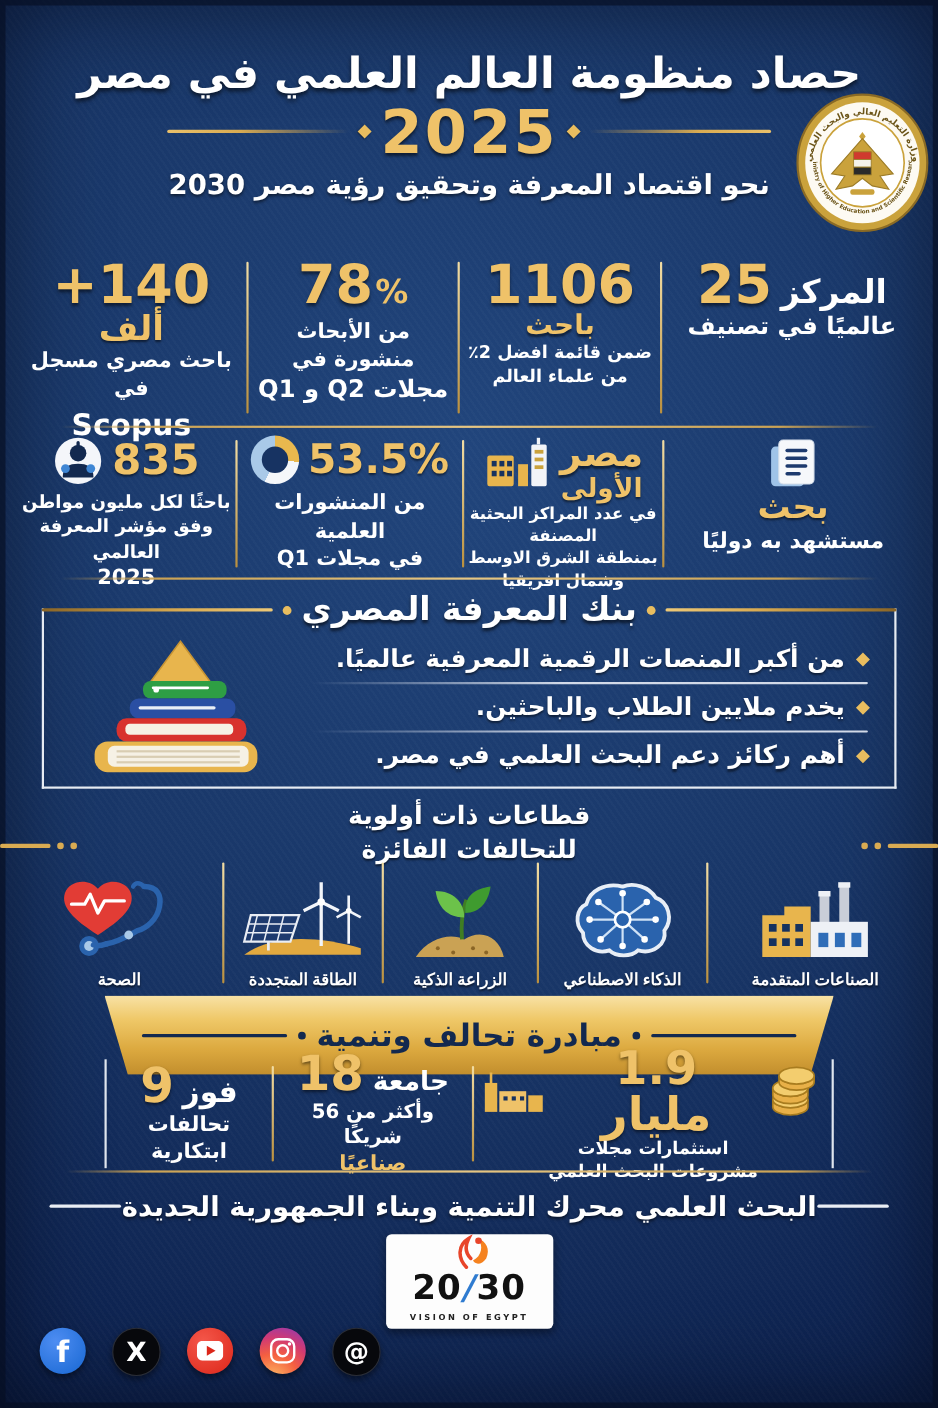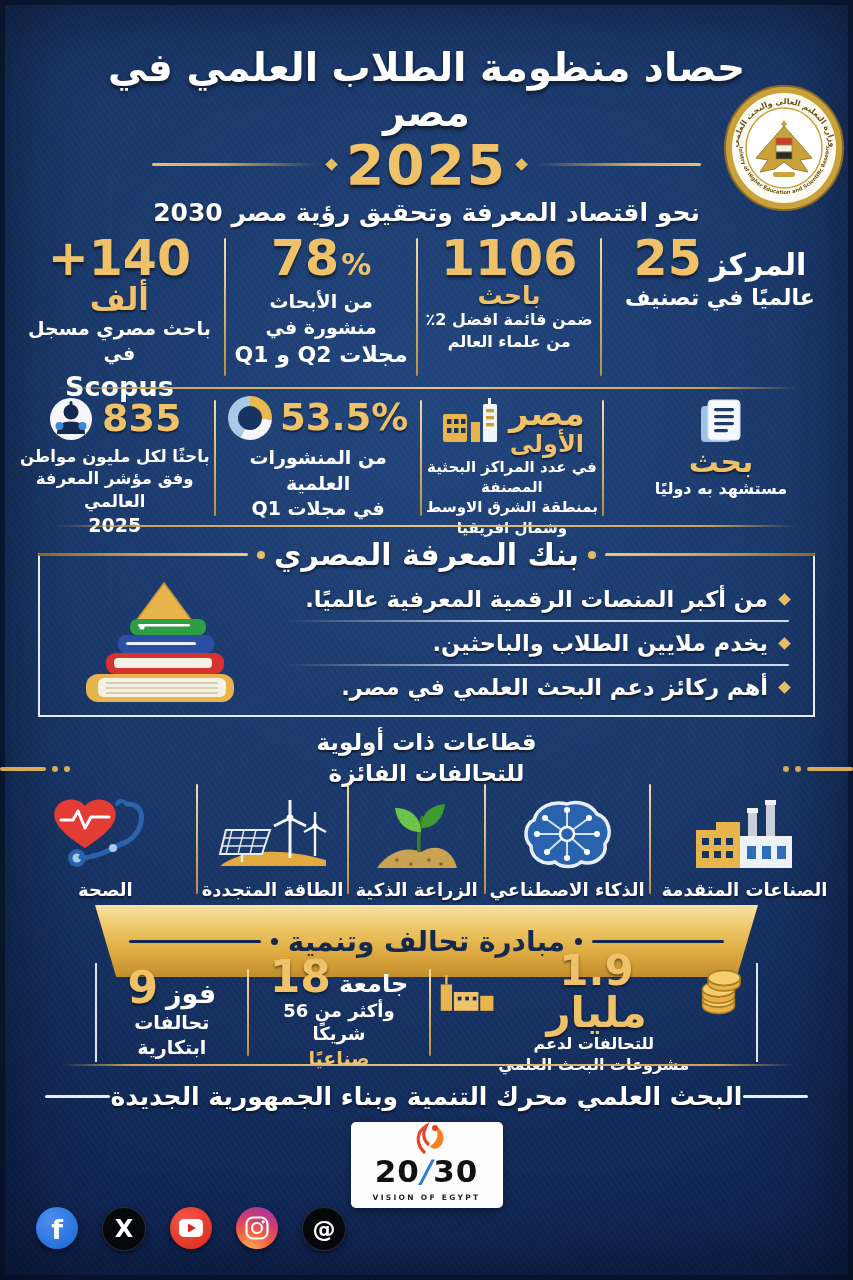--- a/index.html
+++ b/index.html
@@ -65,21 +65,21 @@
   .books-wrap{flex:0 0 180px;display:flex;justify-content:center;}
 
   
   .sectors-title{position:absolute;top:727px;left:0;right:0;text-align:center;font-size:23px;line-height:1.35;text-shadow:0 2px 2px rgba(0,0,0,.55);}
   .side-orn{position:absolute;top:766px;display:flex;align-items:center;gap:6px;}
   .side-orn .bar{width:46px;height:4px;background:#d9ab52;border-radius:2px;}
   .side-orn .d{width:6px;height:6px;border-radius:50%;background:#d9ab52;}
   .side-orn.right{right:0;} .side-orn.left{left:0;}
   .sector-row{position:absolute;top:778px;left:15px;right:15px;height:122px;display:flex;align-items:stretch;}
   .sector{display:flex;flex-direction:column;align-items:center;justify-content:flex-end;gap:7px;padding:0 4px;}
-  .sector-label{font-size:18px;white-space:nowrap;text-shadow:0 2px 2px rgba(0,0,0,.55);}
+  .sector-label{font-size:15px;white-space:nowrap;text-shadow:0 2px 2px rgba(0,0,0,.55);font-family:Liberation Serif, serif;}
 
   
   .ribbon{position:absolute;top:905px;left:95px;right:95px;height:72px;
     background:linear-gradient(180deg,#f8e2a6 0%,#efc868 30%,#dca93f 68%,#c28e2d 100%);
     clip-path:polygon(0 0,100% 0,96.8% 100%,3.2% 100%);
     box-shadow:0 4px 8px rgba(0,0,0,.45);
     display:flex;align-items:center;gap:10px;padding:0 34px;}
   .rib-line{flex:1;height:3px;background:#13294f;border-radius:2px;}
   .rib-dot{width:7px;height:7px;border-radius:50%;background:#13294f;}
   .rib-text{font-size:28px;color:#13294f;white-space:nowrap;}
@@ -116,21 +116,21 @@
   .sc .glyph{color:#fff;font-size:24px;line-height:1;font-weight:bold;}
   .sc.fb .glyph{font-size:27px;margin-top:3px;}
   .sc.th .glyph{font-size:23px;}
 </style>
 </head>
 <body>
 
 <div id="poster">
 
   <div class="header">
-    <div class="main-title">حصاد منظومة الطلاب العلمي في مصر</div>
+    <div class="main-title">حصاد منظومة العالم العلمي في مصر</div>
     <div class="year-row">
       <span class="year-line l"></span>
       <span class="diam"></span>
       <span class="year">2025</span>
       <span class="diam"></span>
       <span class="year-line r"></span>
     </div>
     <div class="subtitle">نحو اقتصاد المعرفة وتحقيق رؤية مصر 2030</div>
   </div>
 
@@ -206,21 +206,21 @@
         <svg width="52" height="50" viewBox="0 0 52 50">
           <rect x="6" y="10" width="30" height="36" rx="4" fill="#9fc3e8"></rect>
           <rect x="13" y="4" width="32" height="40" rx="4" fill="#f6f8fb" stroke="#d5deea"></rect>
           <rect x="19" y="12" width="20" height="3.2" rx="1.6" fill="#1d3a6e"></rect>
           <rect x="19" y="19" width="20" height="3.2" rx="1.6" fill="#1d3a6e"></rect>
           <rect x="19" y="26" width="20" height="3.2" rx="1.6" fill="#1d3a6e"></rect>
           <rect x="19" y="33" width="14" height="3.2" rx="1.6" fill="#1d3a6e"></rect>
         </svg>
       </div>
       <span class="midval" style="font-size:30px">بحث</span>
-      <div class="sline" style="font-size:16px">مستشهد به دوليًا</div>
+      <div class="sline" style="font-size:20px">مستشهد به دوليًا</div>
     </div>
     <div class="vdiv"></div>
 
     <div class="stat-col" style="flex:0.9">
       <div class="iconrow" style="align-items:flex-start">
         <svg width="62" height="48" viewBox="0 0 62 48">
           <rect x="4" y="18" width="24" height="28" rx="2" fill="#e8b54d"></rect>
           <rect x="8" y="23" width="4.5" height="5" fill="#16325f"></rect>
             <rect x="15" y="23" width="4.5" height="5" fill="#16325f"></rect>
             <rect x="22" y="23" width="4.5" height="5" fill="#16325f"></rect>
@@ -478,21 +478,21 @@
           <g stroke="#a87c1f" stroke-width="1.6">
             <path d="M8 44 a17 8 0 0 0 34 0 l0 -7 a17 8 0 0 1 -34 0 Z" fill="#e8b048"></path>
               <ellipse cx="25" cy="37" rx="17" ry="8" fill="#f3cd6e"></ellipse>
             <path d="M8 33 a17 8 0 0 0 34 0 l0 -7 a17 8 0 0 1 -34 0 Z" fill="#e8b048"></path>
               <ellipse cx="25" cy="26" rx="17" ry="8" fill="#f3cd6e"></ellipse>
             <path d="M14 20 a17 8 0 0 0 34 0 l0 -6 a17 8 0 0 1 -34 0 Z" fill="#e8b048"></path>
               <ellipse cx="31" cy="14" rx="17" ry="8" fill="#f3cd6e"></ellipse>
           </g>
         </svg>
       </div>
-      <div class="init-line">للتحالفات لدعم</div>
+      <div class="init-line">استثمارات مجلات</div>
       <div class="init-line">مشروعات البحث العلمي</div>
     </div>
     <div class="vdiv"></div>
 
     <div class="init-col" style="flex:1.35">
       <div class="numpair">
         <span class="init-big">18</span>
         <span class="init-unit-w">جامعة</span>
       </div>
       <div class="init-line" style="font-size:18px">وأكثر من 56 شريكًا</div>

